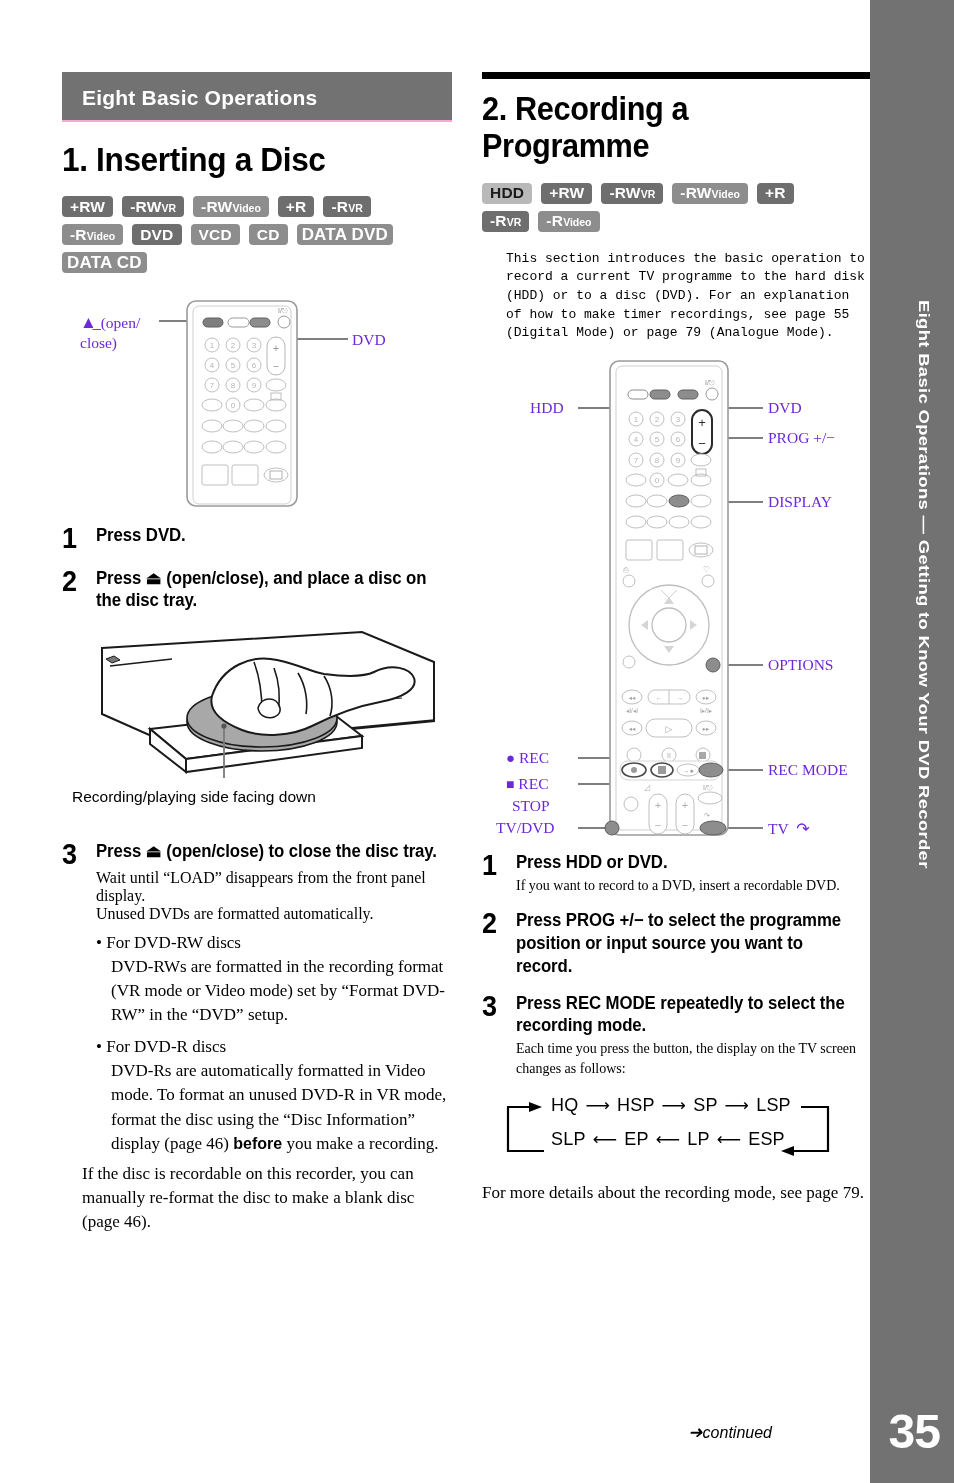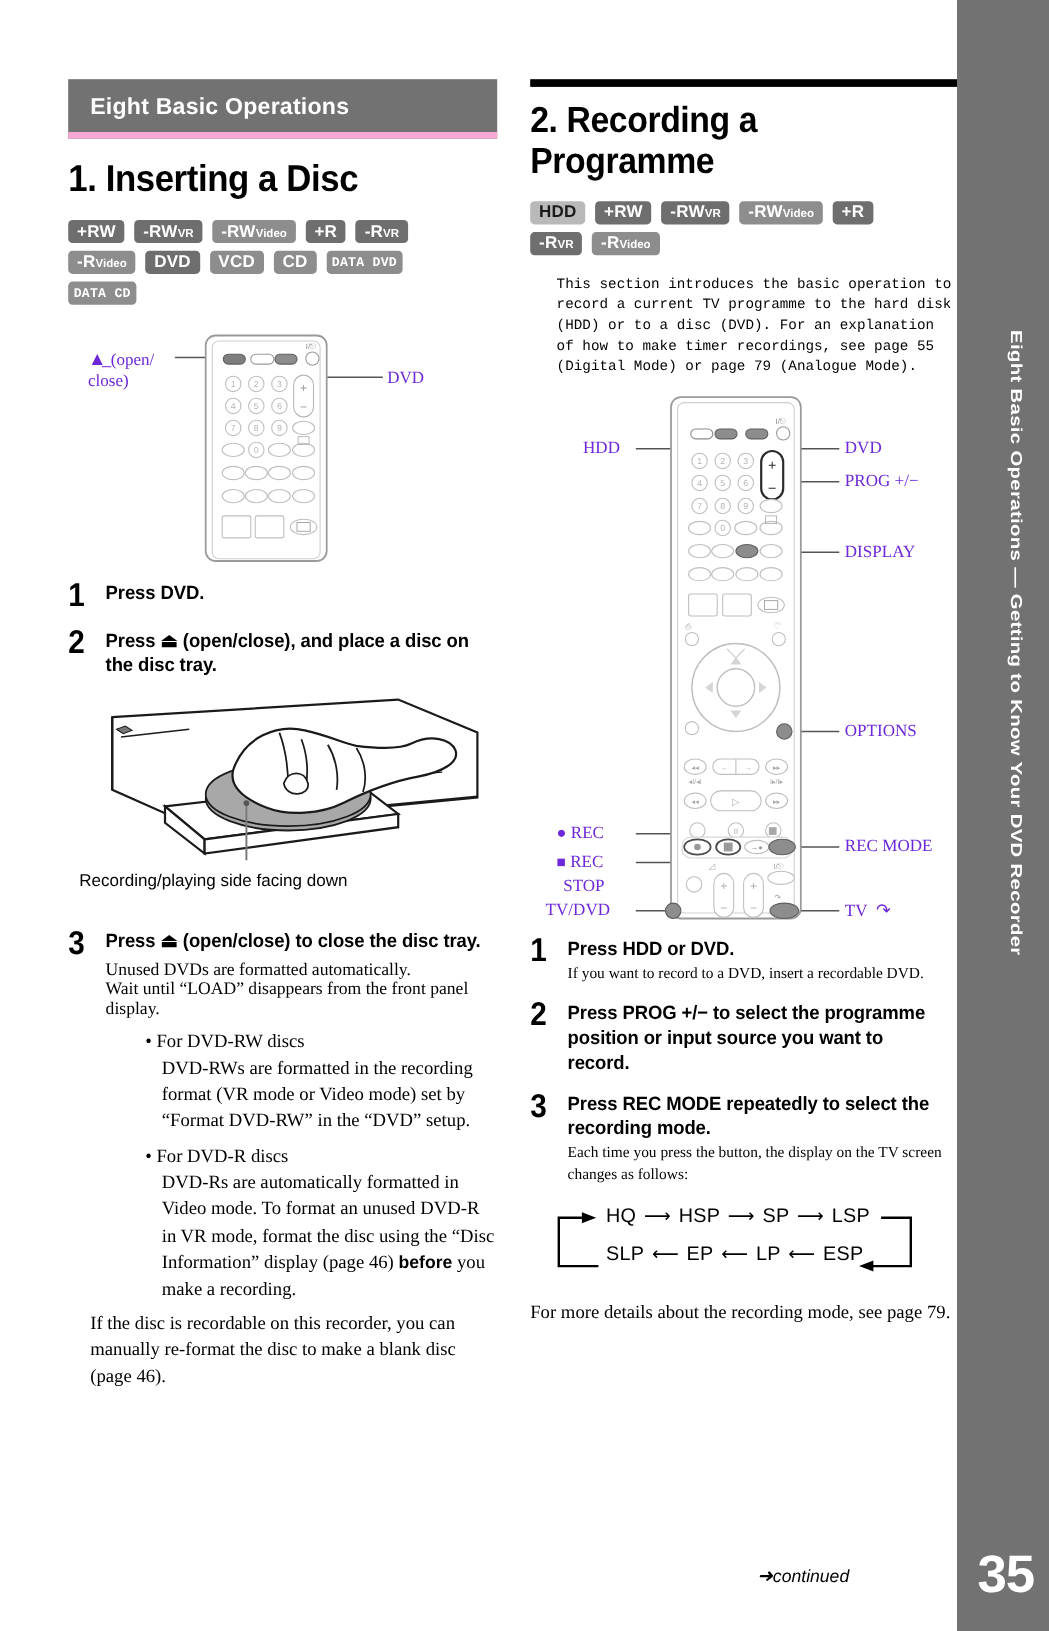--- a/index.html
+++ b/index.html
@@ -30,21 +30,21 @@
   
   .page { position: absolute; left: 0; top: 0; width: 870px; height: 1483px; }
   .col { position: absolute; top: 72px; width: 390px; }
   .col-left { left: 62px; }
   .col-right { left: 482px; }
 
   
   .chapter-banner {
     background: #727272; color: #fff;
     padding: 14px 0 10px 20px;
-    border-bottom: 6px solid #f9a8d4;
+    border-bottom: 2px solid #f9a8d4;
   }
   .chapter-banner .l1 {
     font-family: "Liberation Sans", sans-serif; font-weight: bold;
     font-size: 21px; letter-spacing: .2px; line-height: 1.15;
   }
   .chapter-banner .l2 {
     font-family: "Liberation Sans", sans-serif; font-weight: bold;
     font-size: 14.5px; margin-top: 4px; letter-spacing: .1px;
   }
 
@@ -69,21 +69,21 @@
     height: 21px; padding: 0 8px; font-size: 15.5px;
     letter-spacing: .2px; white-space: nowrap;
   }
   .badge sub {
     font-size: 10.5px; vertical-align: baseline; position: relative; top: 1px;
     letter-spacing: 0;
   }
   .badge.dark   { background: #6e6e6e; }
   .badge.mid    { background: #8d8d8d; }
   .badge.light  { background: #b9b9b9; color: #1a1a1a; }
-  .badge.narrow { padding: 0 5px; font-size: 12px; font-family: Liberation Mono, monospace; }
+  .badge.narrow { padding: 0 5px; font-size: 17px; }
 
   
   .remote-fig { position: relative; margin-top: 22px; height: 215px; }
   .remote-fig-r { position: relative; margin-top: 14px; height: 480px; }
   .callout {
     position: absolute; font-family: Liberation Serif, serif;
     font-size: 15.5px; color: #6d28d9; line-height: 1.2; white-space: nowrap;
   }
 
   
@@ -99,21 +99,21 @@
     font-size: 17.5px; line-height: 1.3; letter-spacing: -.1px;
     transform: scaleX(0.96); transform-origin: left top;
   }
   .step .para {
     font-family: "Liberation Serif", serif; font-size: 14px;
     line-height: 1.42; margin-top: 2px;
   }
   .bullets { margin-top: 8px; }
   .bullet {
     font-family: "Liberation Serif", serif; font-size: 17px; line-height: 1.42;
-    padding-left: 15px; text-indent: -15px; margin-top: 8px; margin-left: 36px;
+    padding-left: 15px; text-indent: -15px; margin-top: 8px;
   }
   .bullet .ind { display: block; text-indent: 0; }
   .after {
     font-family: "Liberation Serif", serif; font-size: 17px; line-height: 1.42;
     margin-top: 6px;
   }
   b.inline { font-family: "Liberation Sans", sans-serif; font-weight: bold; font-size: 16px; }
 
   .intro-para {
     font-family: Liberation Mono, monospace; font-size: 13px;
@@ -299,22 +299,22 @@
       <div style="position:absolute;left:10px;top:162px;font-family:'Liberation Sans',sans-serif;font-size:15.5px;">Recording/playing side facing down</div>
     </div>
 
     <div class="step">
       <div class="num">3</div>
       <div class="body">
         <div class="head">Press ⏏ (open/close) to close the disc tray.</div>
       </div>
     </div>
     <div style="margin-left:34px;">
+      <div class="para">Wait until “LOAD” disappears from the front panel display.</div>
       <div class="para">Unused DVDs are formatted automatically.</div>
-      <div class="para">Wait until “LOAD” disappears from the front panel display.</div>
 
       <div class="bullets">
         <div class="bullet">
           • <span>For DVD-RW discs</span>
           <span class="ind">DVD-RWs are formatted in the recording format (VR mode or Video mode) set by “Format DVD-RW” in the “DVD” setup.</span>
         </div>
         <div class="bullet">
           • <span>For DVD-R discs</span>
           <span class="ind"><span>DVD-Rs are automatically formatted in Video mode. To format an unused DVD-R in VR mode, format the disc using the “Disc Information” display (page 46) </span><b class="inline">before</b><span> you make a recording.</span></span>
         </div>

